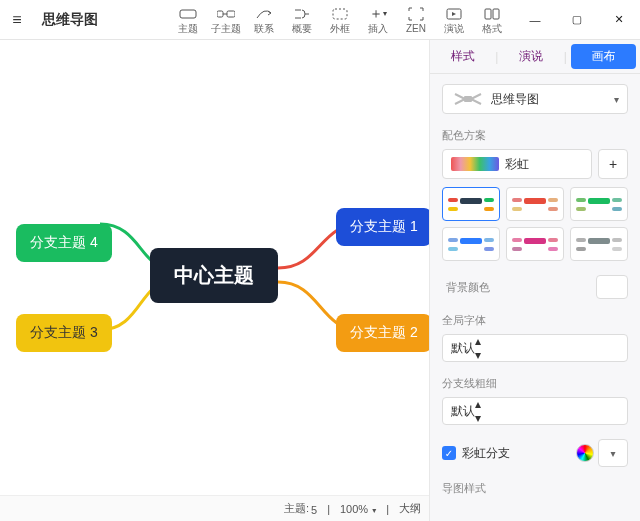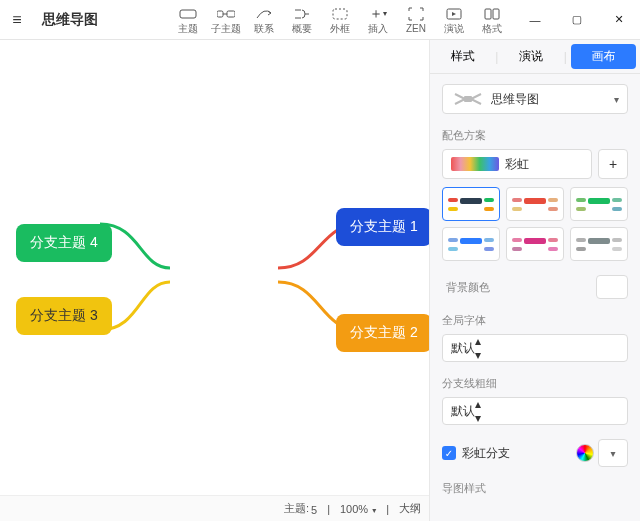--- a/index.html
+++ b/index.html
@@ -30,21 +30,21 @@
   .node.yellow { background: #f1c40f; color: #333; }
   .node.orange { background: #f39c12; }
   
   
   .statusbar { height: 26px; display: flex; align-items: center; justify-content: flex-end; font-size: 11px; color: #555; padding: 0 8px; gap: 10px; border-top: 1px solid #eee; background:#fafafa; }
   .status-item { display: flex; align-items: flex-end; gap: 2px; }
   
   
   .panel { width: 210px; background: #f7f7f9; display: flex; flex-direction: column; overflow: hidden; }
   .panel-tabs { display: flex; height: 34px; align-items: stretch; font-size: 12px; border-bottom: 1px solid #e5e5e5; }
-  .ptab { flex: 1; display: flex; align-items: center; justify-content: center; color: #000000; cursor: pointer; }
+  .ptab { flex: 1; display: flex; align-items: center; justify-content: center; color: #701a75; cursor: pointer; }
   .ptab.sep { flex: 0 0 auto; color: #ddd; }
   .ptab.active { background: #2c7bff; color: #fff; border-radius: 4px; margin: 4px 4px; }
   .panel-body { flex: 1; overflow-y: auto; padding: 10px 12px; }
   .section { margin-bottom: 14px; }
   .section-label { font-size: 11px; color: #888; margin-bottom: 6px; }
   .select-row { display: flex; gap: 6px; }
   .select { flex: 1; background: #fff; border: 1px solid #dcdcdc; border-radius: 4px; height: 30px; display: flex; align-items: center; padding: 0 8px; font-size: 12px; cursor: pointer; position: relative; }
   .select .chev { margin-left: auto; color: #666; font-size: 10px; }
   .add-btn { width: 30px; height: 30px; background: #fff; border: 1px solid #dcdcdc; border-radius: 4px; display: flex; align-items: center; justify-content: center; font-size: 14px; cursor: pointer; }
   .skeleton-icon { width: 34px; height: 18px; display: inline-flex; align-items: center; justify-content: center; margin-right: 6px; }
@@ -159,23 +159,24 @@
 
 <div class="main">
   <div class="canvas-wrap">
     <div class="canvas">
       <svg class="mm-svg">
         <path d="M170 228 C140 228 140 184 100 184" stroke="#1abc60" stroke-width="3" fill="none"></path>
         <path d="M278 228 C320 228 320 184 360 184" stroke="#e74c3c" stroke-width="3" fill="none"></path>
         <path d="M170 242 C140 242 140 290 100 290" stroke="#f1c40f" stroke-width="3" fill="none"></path>
         <path d="M278 242 C320 242 320 290 360 290" stroke="#f39c12" stroke-width="3" fill="none"></path>
       </svg>
+      <div class="node center" style="left:150px; top:208px;">中心主题</div>
       <div class="node green" style="left:16px; top:168px;margin-top:16px;">分支主题 4</div>
       <div class="node red" style="left:336px; top:168px;">分支主题 1</div>
-      <div class="node yellow" style="left:16px; top:257px;">分支主题 3</div>
+      <div class="node yellow" style="left:16px; top:274px;">分支主题 3</div>
       <div class="node orange" style="left:336px; top:274px;">分支主题 2</div>
     </div>
     <div class="statusbar">
       <div class="status-item">
         <span>主题:</span>
         <span>5</span>
       </div>
       <span>|</span>
       <div class="status-item">
         <span>100%</span>

